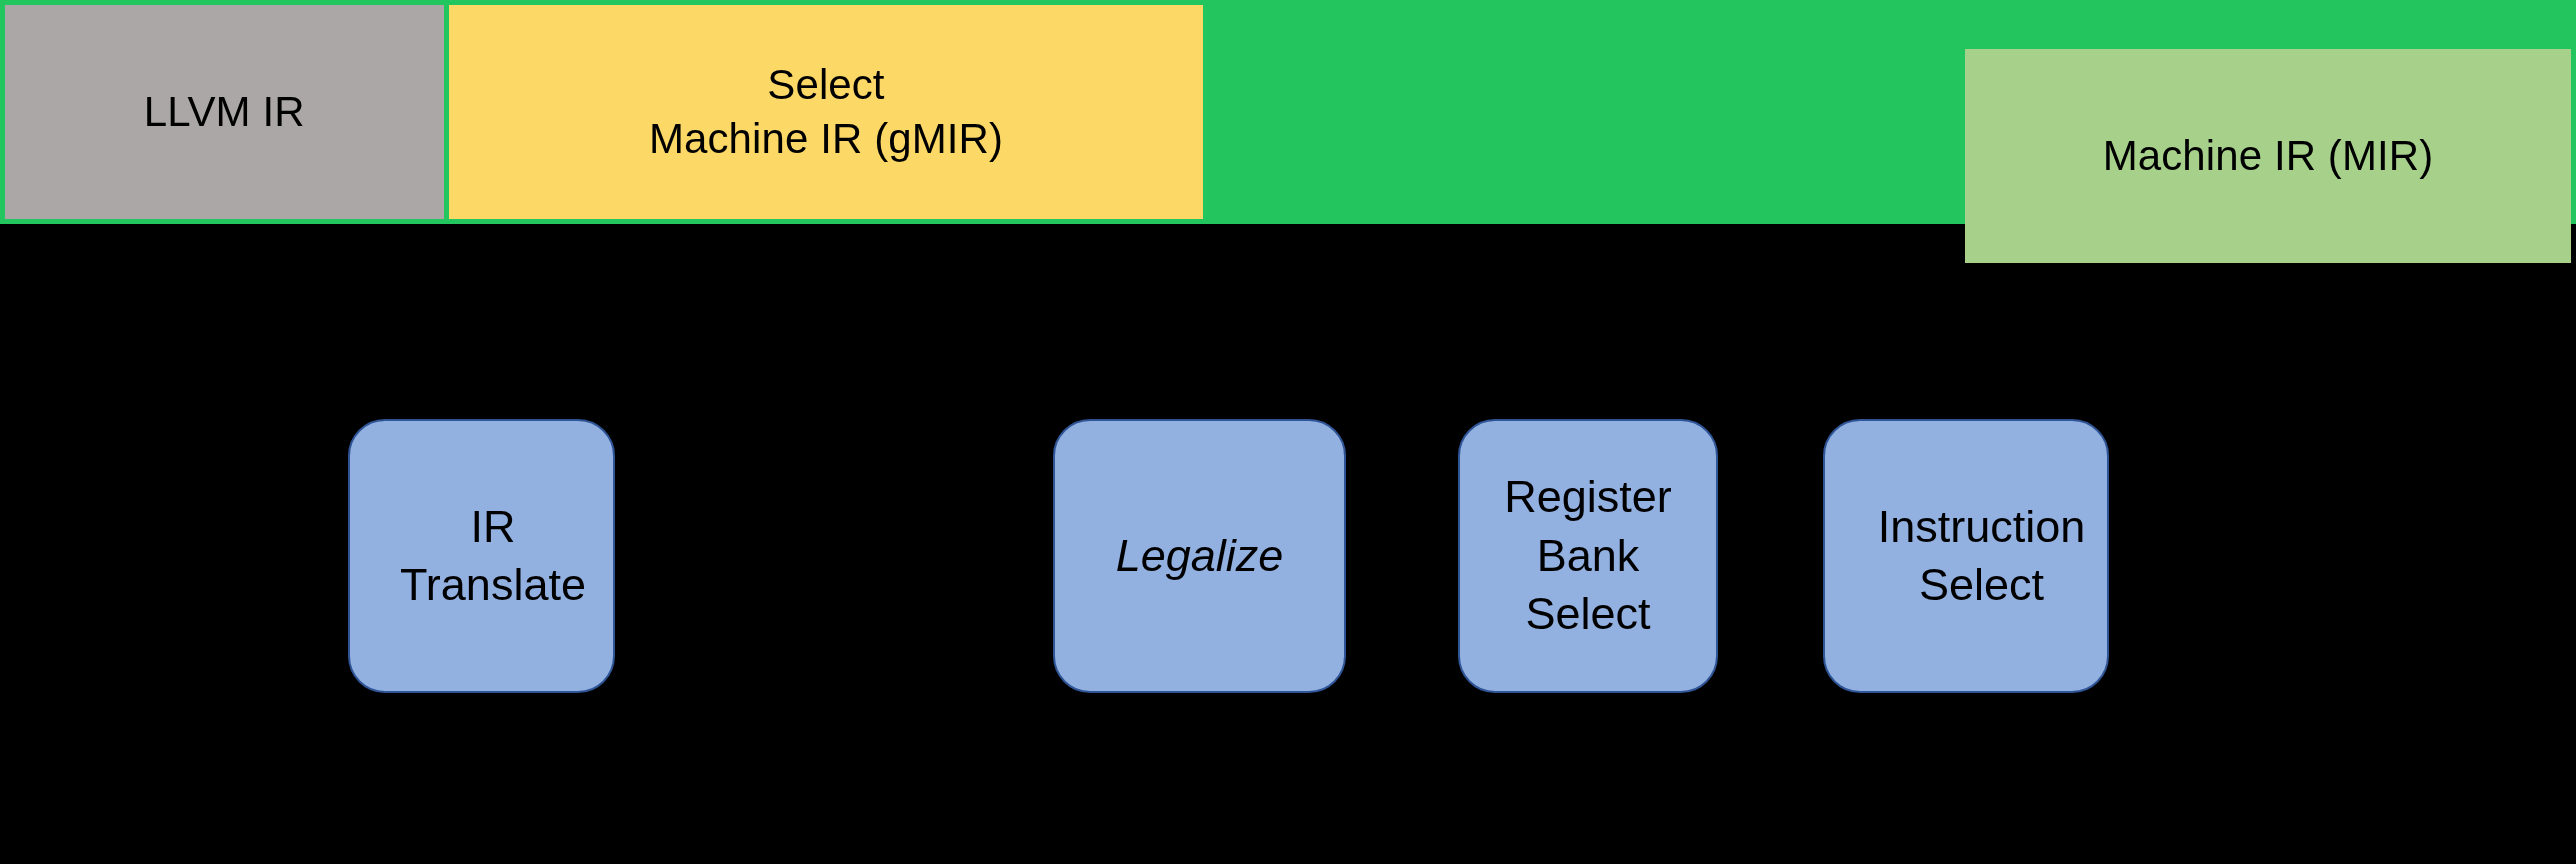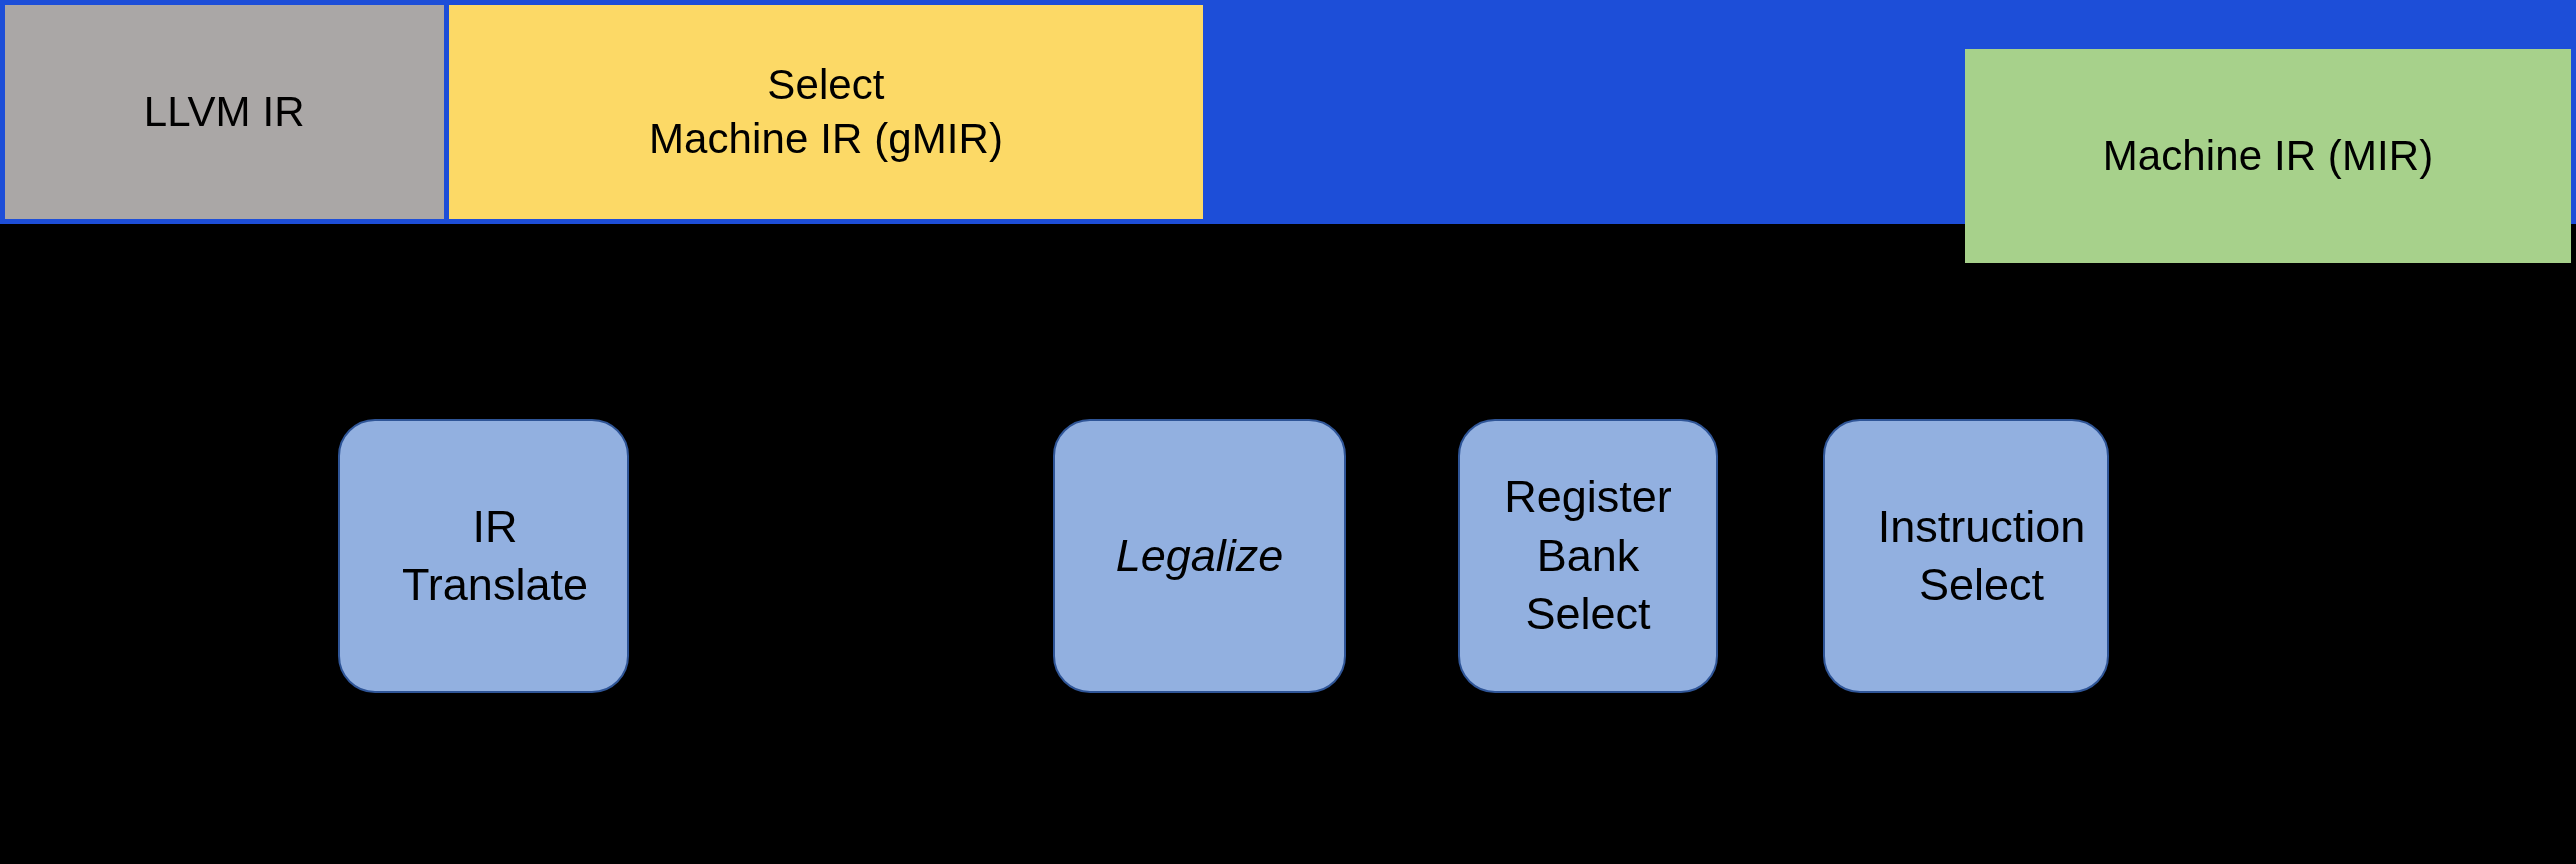--- a/index.html
+++ b/index.html
@@ -16,21 +16,21 @@
     font-family: "Liberation Sans", sans-serif;
   }
 
   
   #header-band {
     position: absolute;
     left: 0;
     top: 0;
     width: 2576px;
     height: 224px;
-    background: #1d4ed8;
+    background: #22c55e;
     box-sizing: border-box;
     display: block;
   }
   .stage-cell {
     position: absolute;
     top: 4.7px;
     height: 214px;
     box-sizing: border-box;
     display: flex;
     align-items: center;
@@ -67,21 +67,21 @@
     display: flex;
     align-items: center;
     justify-content: center;
     text-align: center;
     color: #000000;
     font-size: 45px;
     line-height: 1.30;
     font-weight: 400;
     white-space: pre-line;
   }
-  .pass-box.b0 { left: 338px;  width: 291px; padding-left: 23px; }
+  .pass-box.b0 { left: 348px;  width: 267px; padding-left: 23px; }
   .pass-box.b1 { left: 1053px; width: 293px; font-style: italic; }
   .pass-box.b2 { left: 1458px; width: 260px; }
   .pass-box.b3 { left: 1823px; width: 286px; padding-left: 31px; }
 </style>
 </head>
 <body>
 
 <div id="canvas">
 
   <div id="header-band">

